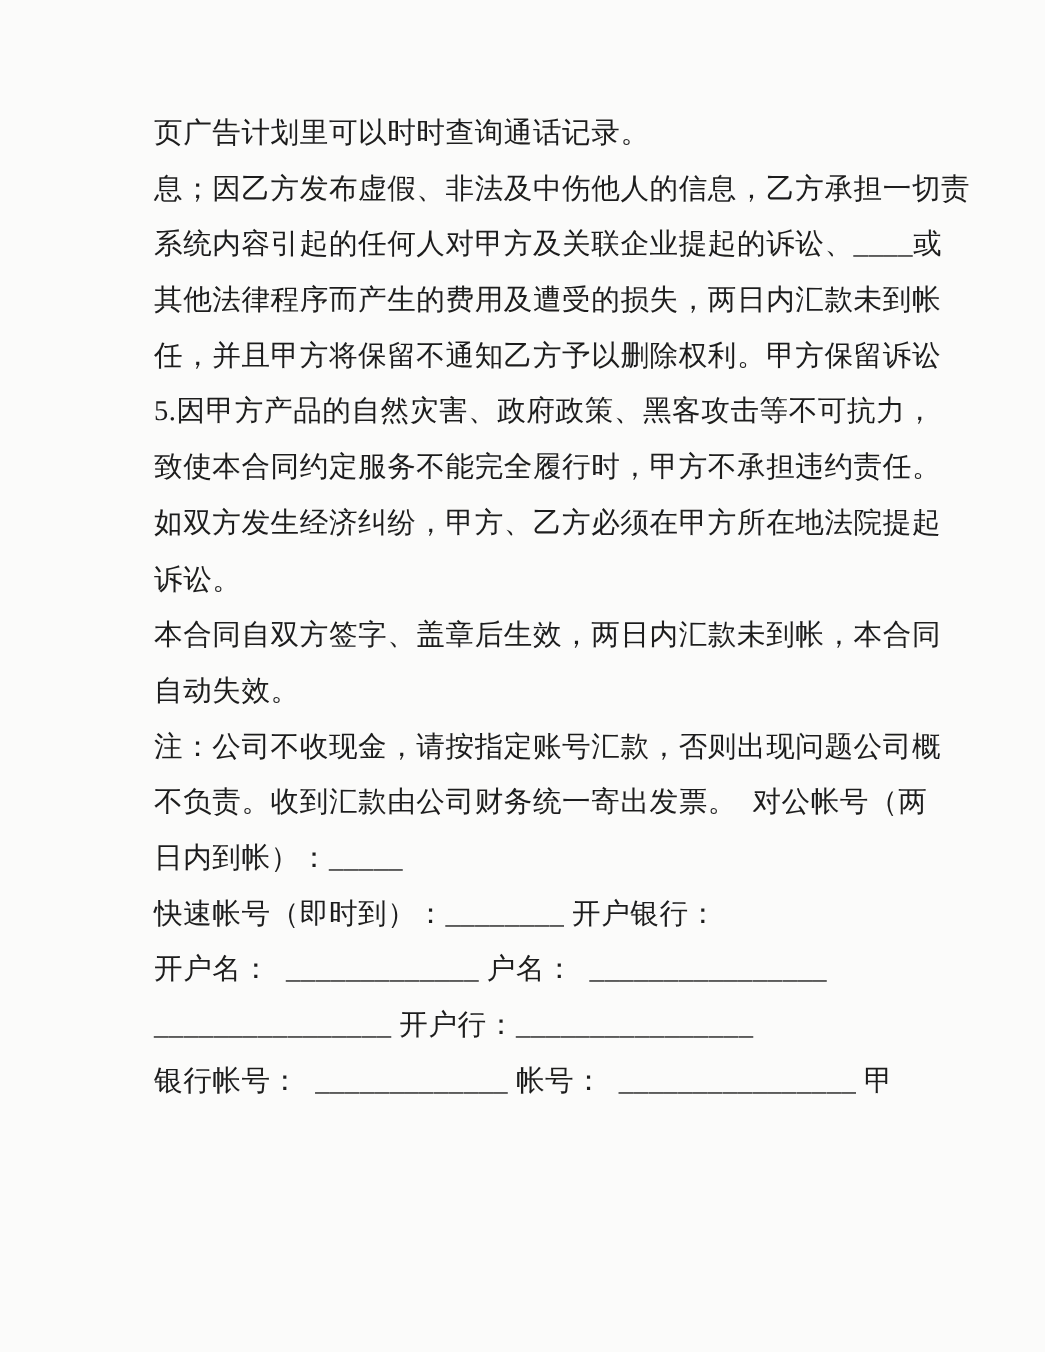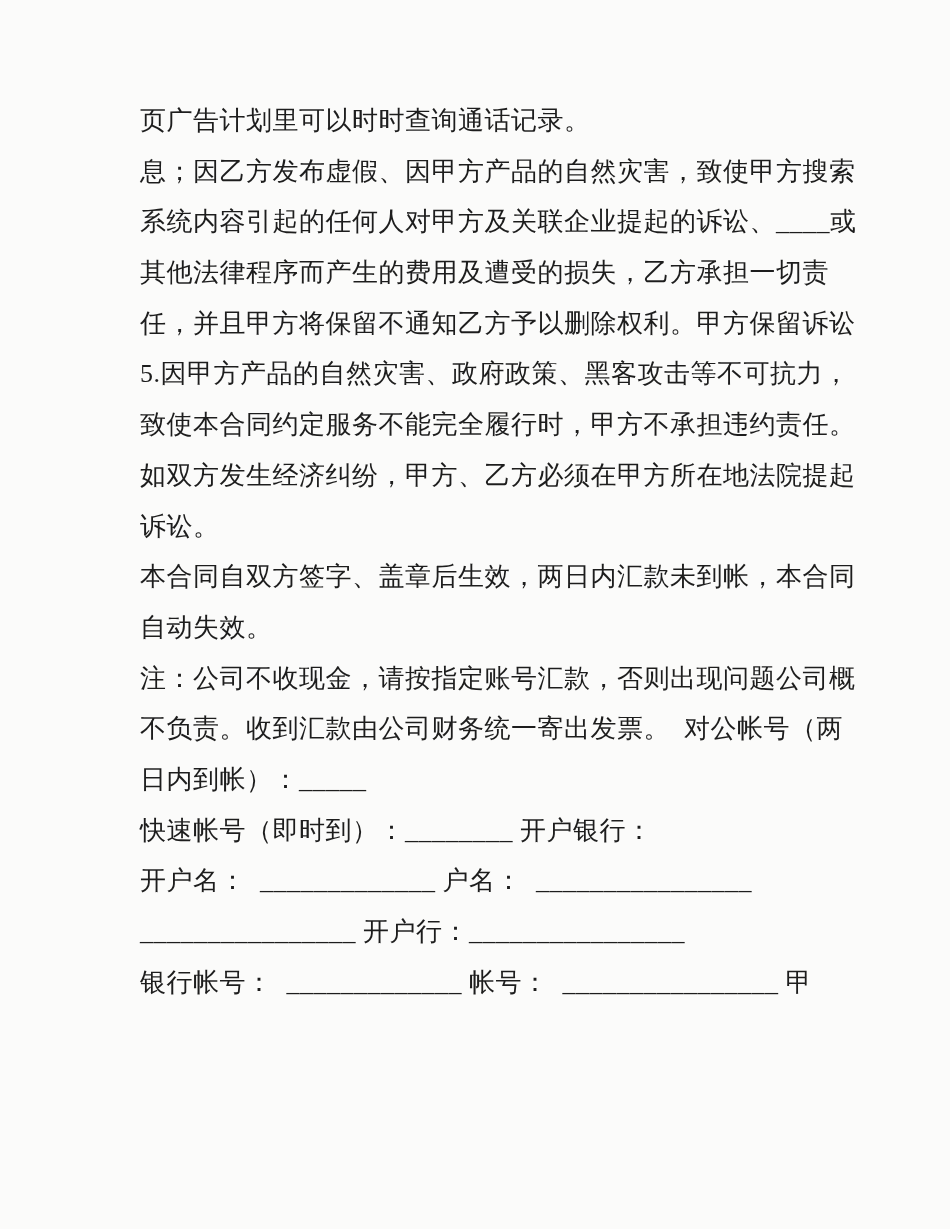--- a/index.html
+++ b/index.html
@@ -37,23 +37,23 @@
     letter-spacing: 0.5px;
     overflow: visible;
   }
 </style>
 </head>
 <body>
 
 <div class="page">
   <div class="textblock">
     <div class="line">页广告计划里可以时时查询通话记录。</div>
-    <div class="line">息；因乙方发布虚假、因甲方产品的自然灾害，致使甲方搜索</div>
+    <div class="line">息；因乙方发布虚假、非法及中伤他人的信息，乙方承担一切责</div>
     <div class="line">系统内容引起的任何人对甲方及关联企业提起的诉讼、____或</div>
-    <div class="line">其他法律程序而产生的费用及遭受的损失，乙方承担一切责</div>
+    <div class="line">其他法律程序而产生的费用及遭受的损失，两日内汇款未到帐</div>
     <div class="line">任，并且甲方将保留不通知乙方予以删除权利。甲方保留诉讼</div>
     <div class="line">5.因甲方产品的自然灾害、政府政策、黑客攻击等不可抗力，</div>
     <div class="line">致使本合同约定服务不能完全履行时，甲方不承担违约责任。</div>
     <div class="line">如双方发生经济纠纷，甲方、乙方必须在甲方所在地法院提起</div>
     <div class="line">诉讼。</div>
     <div class="line">本合同自双方签字、盖章后生效，两日内汇款未到帐，本合同</div>
     <div class="line">自动失效。</div>
     <div class="line">注：公司不收现金，请按指定账号汇款，否则出现问题公司概</div>
     <div class="line">不负责。收到汇款由公司财务统一寄出发票。  对公帐号（两</div>
     <div class="line">日内到帐）：_____</div>

